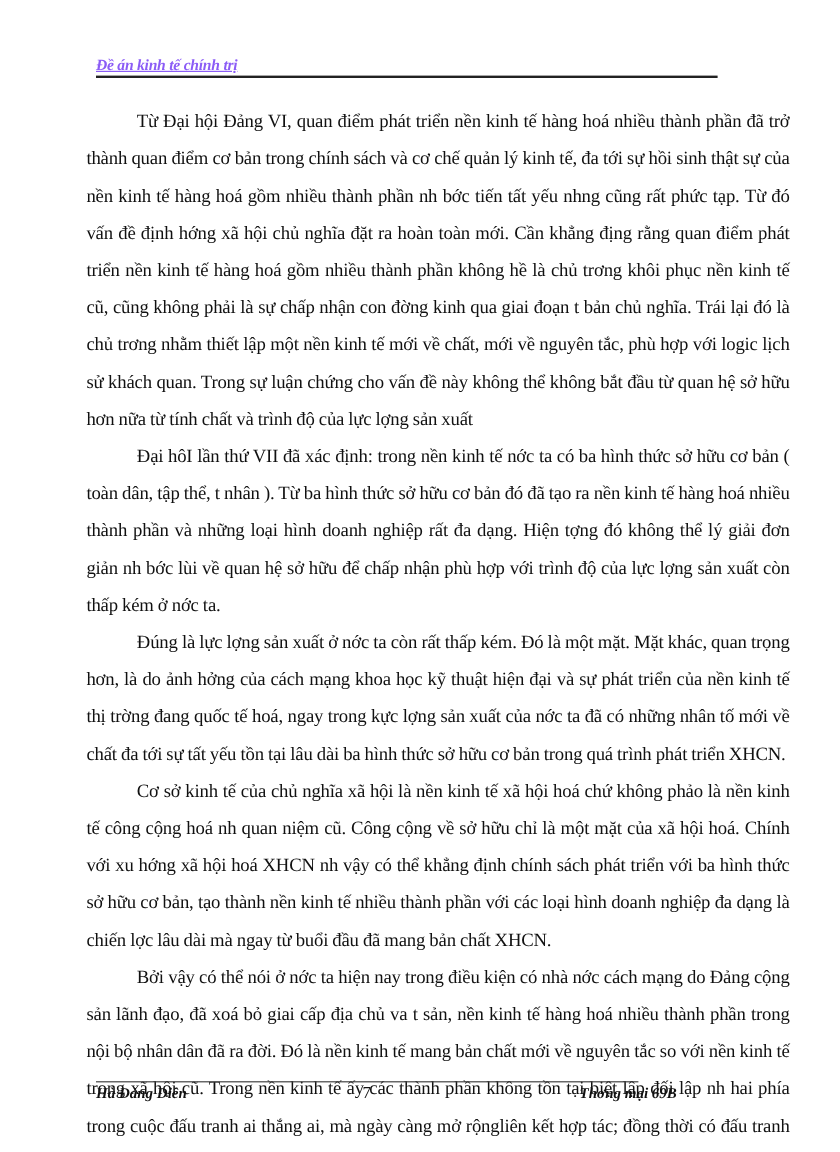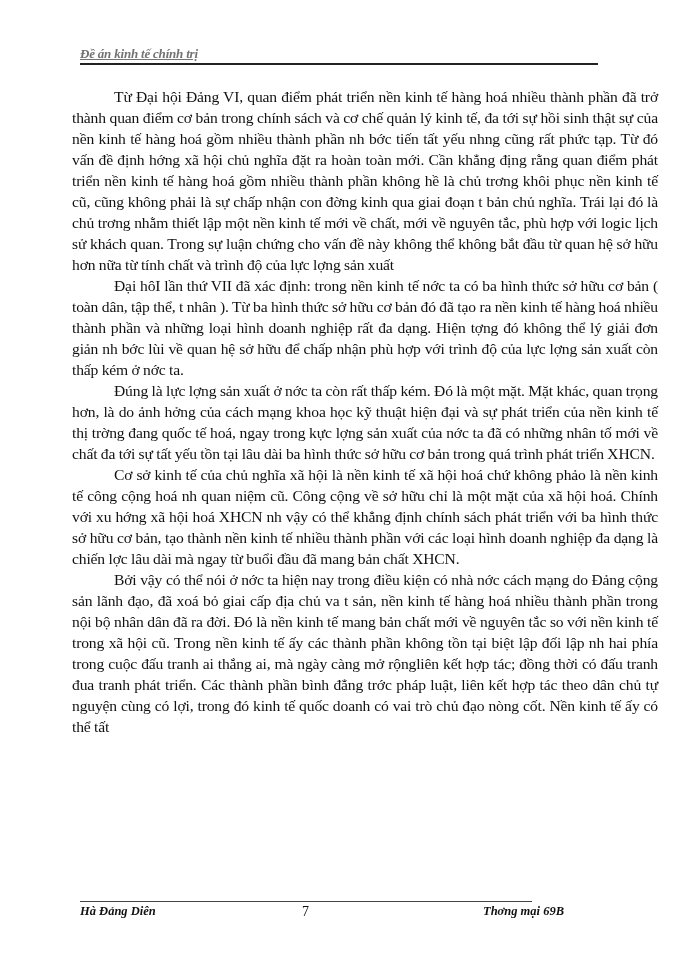--- a/index.html
+++ b/index.html
@@ -2,23 +2,23 @@
 <html><head>
 <meta charset="utf-8">
 <style>
   html, body { margin: 0; padding: 0; background: #ffffff; }
   body { width: 700px; height: 960px; position: relative; overflow: hidden;
          font-family: "Liberation Serif", "DejaVu Serif", serif; color: #111; }
   .header { position: absolute; left: 80px; top: 45px; width: 518px;
             border-bottom: 2px solid #222; height: 18px; }
   .header-title { position: absolute; left: 0; bottom: 1px;
                   font-family: "Liberation Serif", serif; font-style: italic; font-weight: bold;
-                  font-size: 13px; text-decoration: underline; color: #737373; letter-spacing: -0.2px; }
+                  font-size: 13px; text-decoration: underline; color: #8b5cf6; letter-spacing: -0.2px; }
   .body { position: absolute; left: 72px; top: 86px; width: 586px; }
-  .para { margin: 0; font-size: 15.6px; line-height: 21px; text-align: justify;
+  .para { margin: 0; font-size: 15.6px; line-height: 31px; text-align: justify;
           text-indent: 42px; word-spacing: -0.3px; letter-spacing: -0.15px; }
   .footer-line { position: absolute; left: 80px; top: 901px; width: 452px;
                  border-top: 1px solid #444; }
   .footer { position: absolute; top: 904px; font-family: "Liberation Serif", serif;
             font-style: italic; font-weight: bold; font-size: 12.5px; color: #111; }
   .footer-left { left: 80px; }
   .footer-page { left: 302px; font-style: normal; font-weight: normal; font-size: 14px; }
   .footer-right { left: 483px; }
 </style>
 </head>

